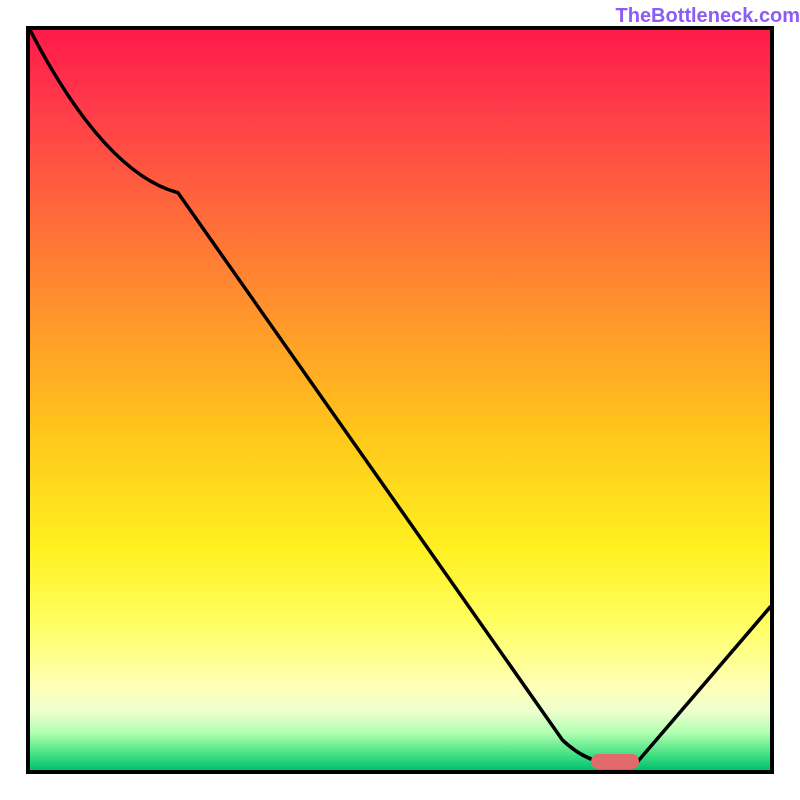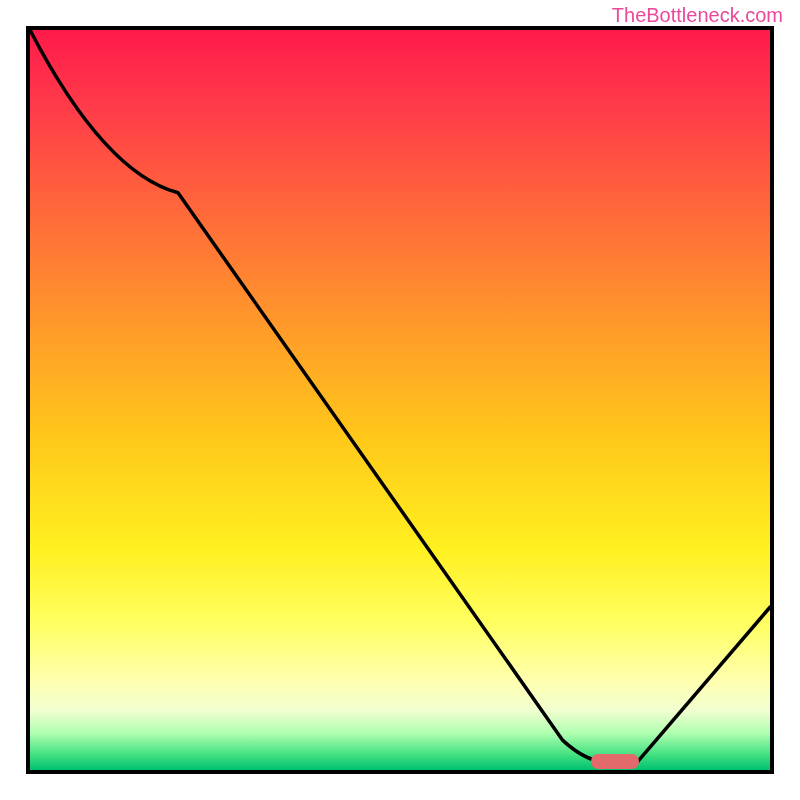--- a/index.html
+++ b/index.html
@@ -7,24 +7,24 @@
     width: 800px;
     height: 800px;
     background: #ffffff;
     font-family: Arial, sans-serif;
     position: relative;
     overflow: hidden;
   }
   .watermark {
     position: absolute;
     top: 4px;
-    right: 17px;
+    right: 0;
     font-size: 20px;
-    font-weight: normal;
-    color: #ec4899;
+    font-weight: bold;
+    color: #8b5cf6;
     z-index: 10;
   }
   .chart-area {
     position: absolute;
     left: 26px;
     top: 26px;
     width: 748px;
     height: 748px;
     border: 4px solid #000000;
     overflow: hidden;

